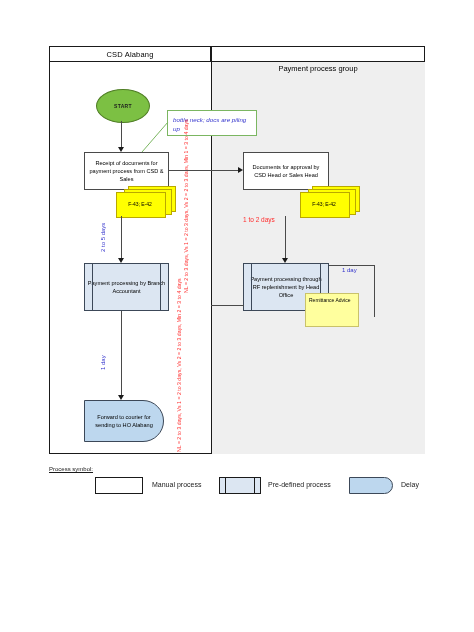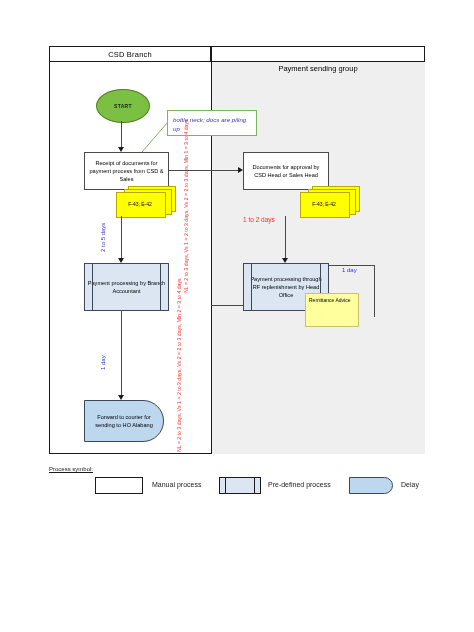--- a/index.html
+++ b/index.html
@@ -89,24 +89,24 @@
 </style>
 </head>
 <body>
 
 <div id="canvas">
 
   <div class="lane-frame"></div>
   <div class="lane-right-body"></div>
 
   <div class="lane-head-left">
-    <span class="lane-title">CSD Branch</span>
+    <span class="lane-title">CSD Alabang</span>
   </div>
   <div class="lane-head-right"></div>
-  <div class="lane-title-right">Payment sending group</div>
+  <div class="lane-title-right">Payment process group</div>
 
   <div class="start-oval" style="left:96px;top:89px;">
     <span>START</span>
   </div>
 
   <div class="ln vline" style="left:121px;top:121px;height:28px;"></div>
   <div class="arrow-dn" style="left:118px;top:147px;"></div>
 
   <div class="shape manual" style="left:84px;top:152px;width:85px;height:38px;">
     <span>Receipt of documents for payment process from CSD &amp; Sales</span>

